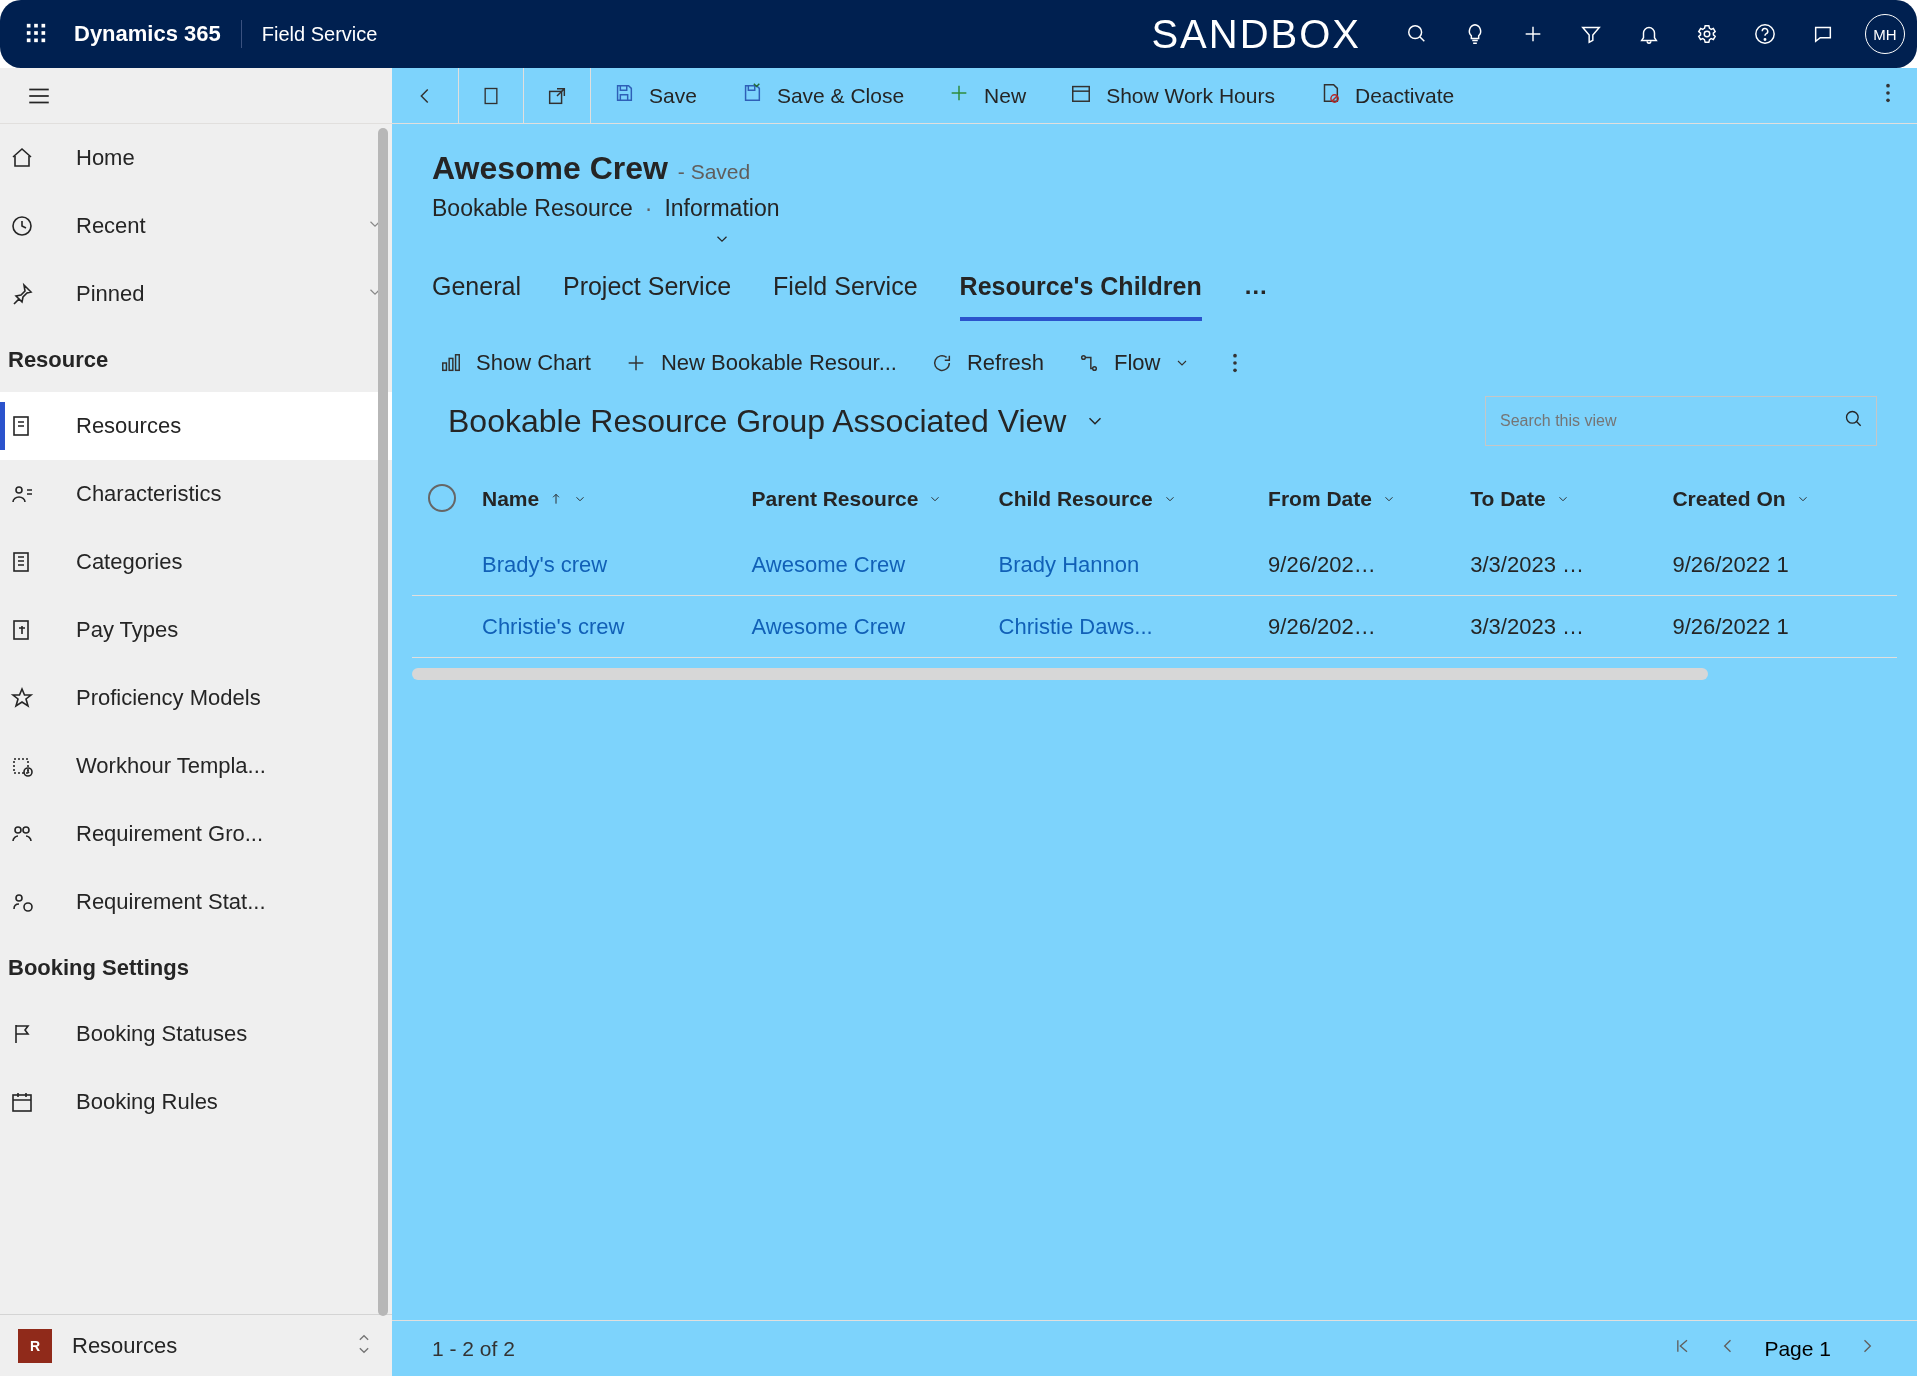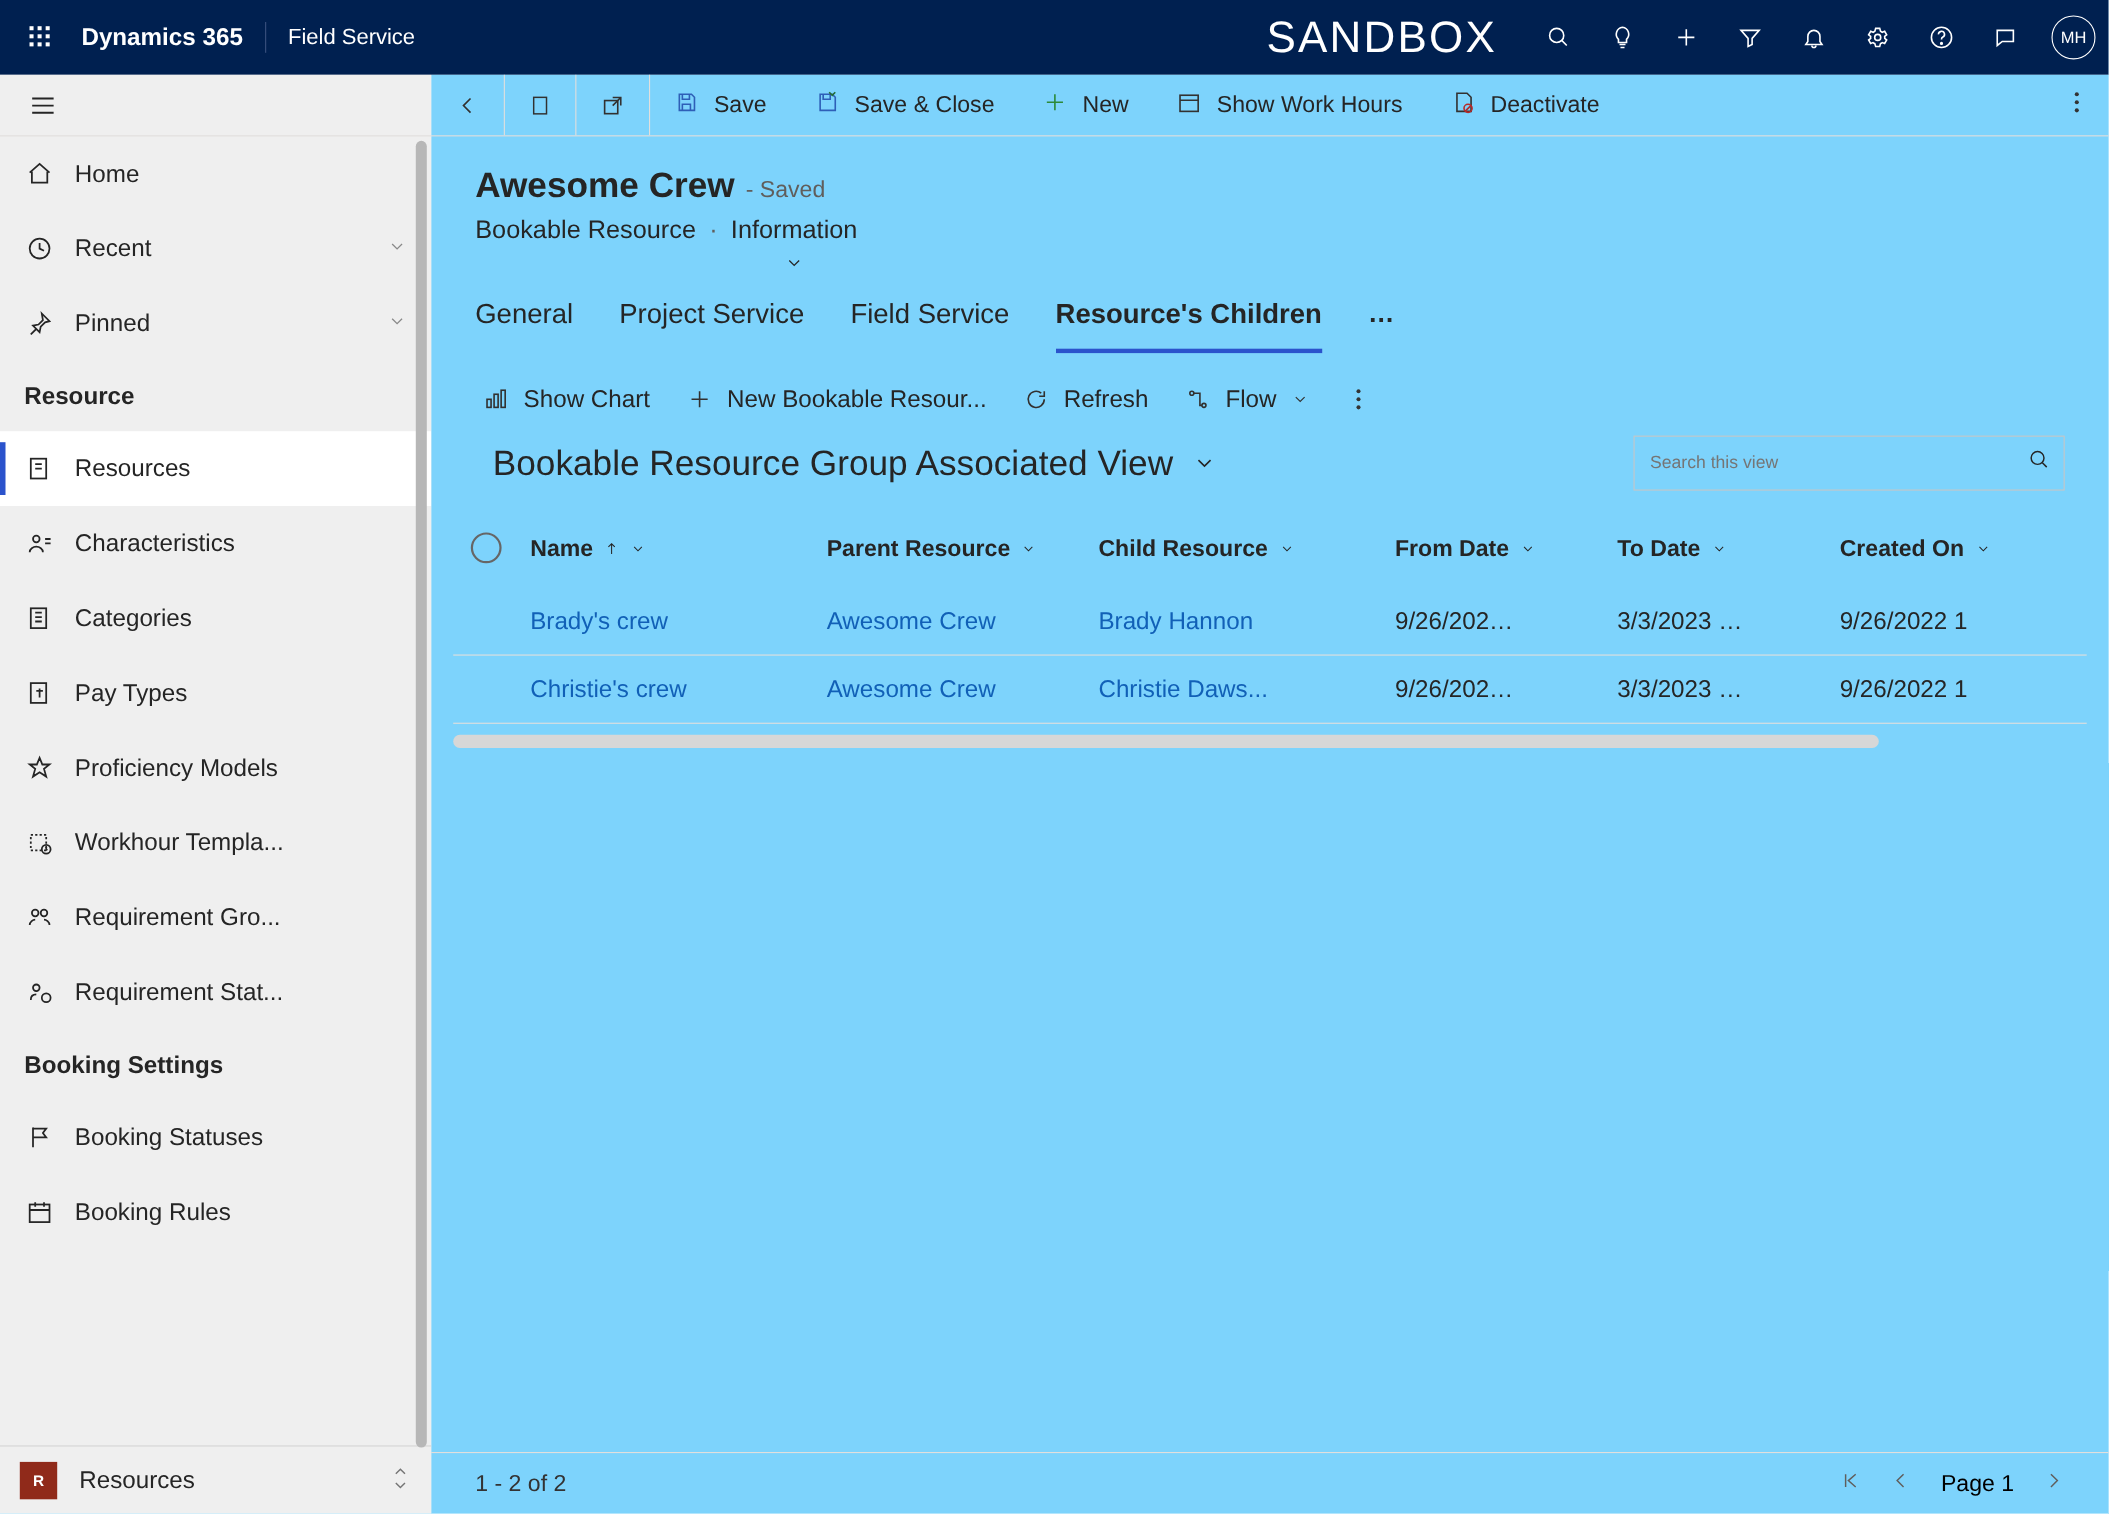--- a/index.html
+++ b/index.html
@@ -24,20 +24,21 @@
     overflow: hidden;
   }
   
   .top-bar {
     background: var(--navy);
     color: #fff;
     height: 68px;
     display: flex;
     align-items: center;
     padding: 0 12px;
+    border-radius: 21px;
   }
   .top-bar .waffle {
     width: 48px; text-align:center;
   }
   .top-bar .brand {
     font-size: 22px;
     font-weight: 600;
     margin-left: 14px;
   }
   .top-bar .divider {
@@ -84,23 +85,23 @@
     padding-left: 26px;
     border-bottom:1px solid var(--border);
   }
   .sidebar-scroll {
     flex:1;
     overflow:auto;
     padding-bottom: 20px;
   }
   .side-item, .side-item-btn, .side-heading {
     display:flex;align-items:center;
-    padding: 0 22px;
+    padding: 0 8px;
     height: 68px;
-    gap: 18px;
+    gap: 40px;
     cursor:pointer;
     font-size:22px;
   }
   .side-heading {
     font-weight:600;
     cursor:default;
     height: 64px;
   }
   .side-item.active {
     background:#fff;

